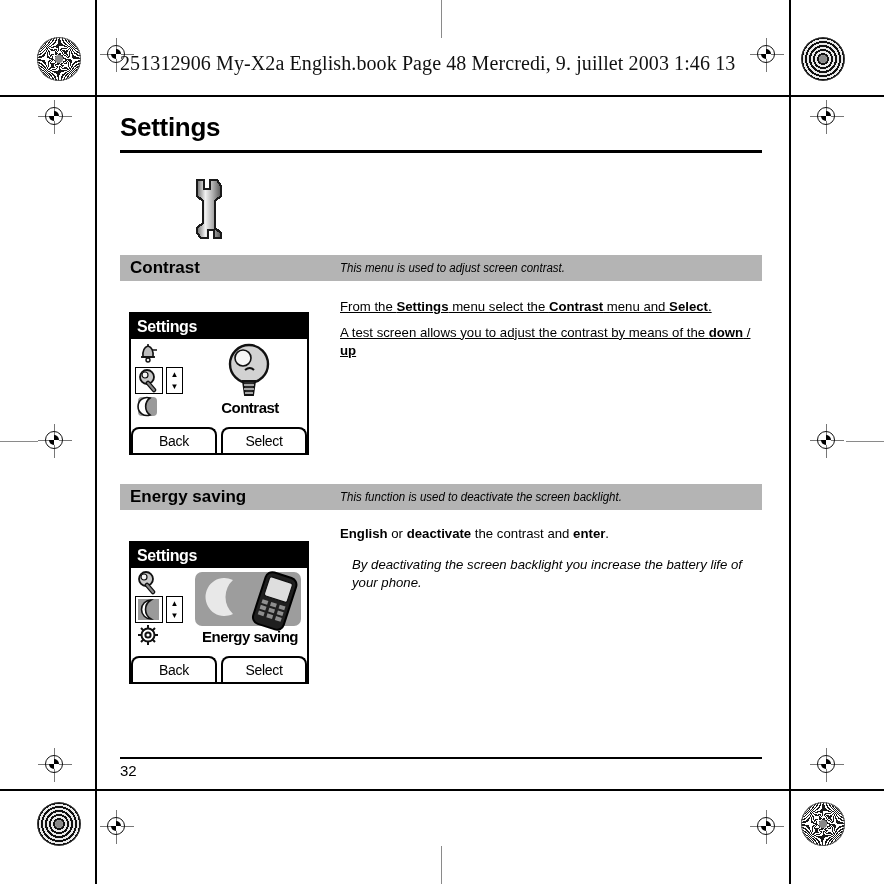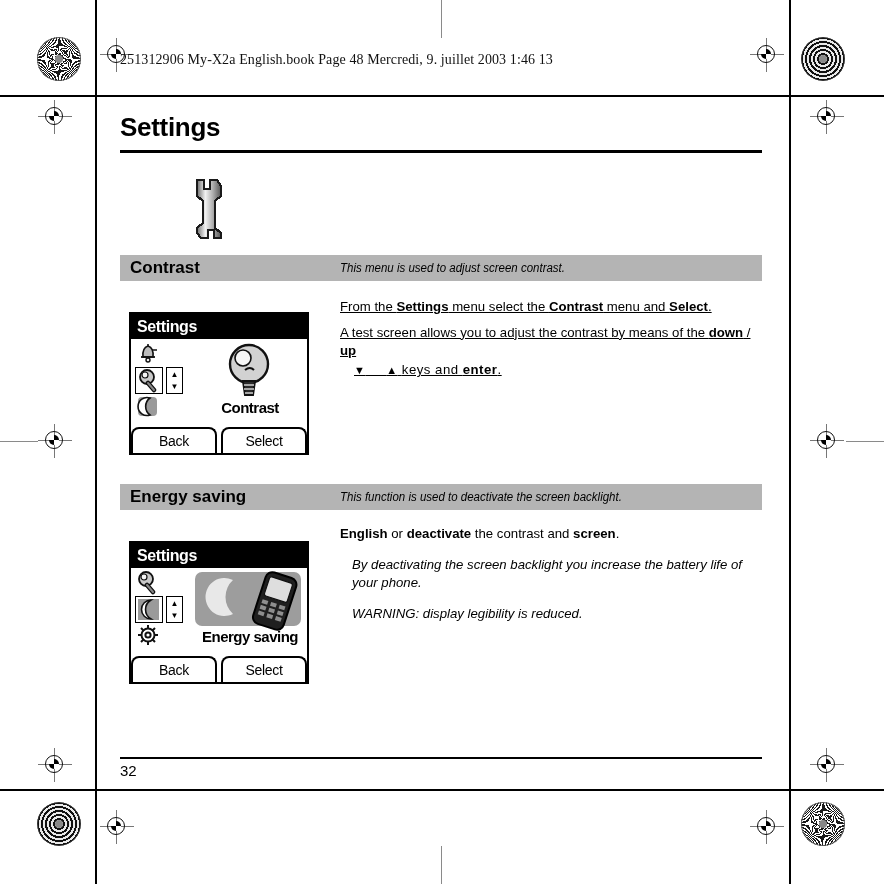--- a/index.html
+++ b/index.html
@@ -81,21 +81,21 @@
   }
   .guide-v { width: 1.6px; }
   .guide-h { height: 1.6px; }
   .guide-grey { background: #8a8a8a; }
 
   .file-header {
     position: absolute;
     left: 120px;
     top: 52px;
     font-family: "Liberation Serif", serif;
-    font-size: 14px;
+    font-size: 20px;
     color: #111;
     white-space: nowrap;
     letter-spacing: 0.1px;
   }
 
   .chapter-title {
     position: absolute;
     left: 120px;
     top: 112px;
     font-size: 26px;
@@ -387,26 +387,20 @@
 
 <div class="section" style="top:255px;">
   <div class="section-name">Contrast</div>
   <div class="section-desc">This menu is used to adjust screen contrast.</div>
 </div>
 
 <div class="body-col" style="top:298px;text-decoration:underline;">
   <p class="tight"><span><span>From the </span><b>Settings</b><span> menu select the </span><b>Contrast</b><span> menu and </span><b>Select</b><span>.</span></span></p>
   <p>
     <span><span>A test screen allows you to adjust the contrast by means of the </span><b>down</b><span> / </span><b>up</b></span>
-    <span class="arrow-line">
-      <span class="arrow-glyph">▼</span>
-      &nbsp;&nbsp;&nbsp;
-      <span class="arrow-glyph">▲</span>
-      <span> keys and </span><b>enter</b><span>.</span>
-    </span>
   </p>
 </div>
 
 <div class="lcd" style="left:129px; top:312px;">
   <div class="lcd-titlebar">Settings</div>
   <div class="lcd-body">
     <div class="lcd-iconcol">
       <div class="icon-slot">
         <svg viewBox="0 0 26 25" width="26" height="25">
           <path d="M8 16 q-1 -9 5 -11 q6 2 5 11 z" fill="#bdbdbd" stroke="#111" stroke-width="1.6"></path>
@@ -453,23 +447,22 @@
     <div class="softkey">Select</div>
   </div>
 </div>
 
 <div class="section" style="top:484px;">
   <div class="section-name">Energy saving</div>
   <div class="section-desc">This function is used to deactivate the screen backlight.</div>
 </div>
 
 <div class="body-col" style="top:525px;">
-  <p><span><b>English</b><span> or </span><b>deactivate</b><span> the contrast and </span><b>screen</b><span>.</span></span></p>
+  <p><span><b>English</b><span> or </span><b>deactivate</b><span> the contrast and </span><b>enter</b><span>.</span></span></p>
   <p class="ital"><span><span>By deactivating the screen backlight you increase the battery life of your phone.</span></span></p>
-  <p class="ital"><span><span>WARNING: display legibility is reduced.</span></span></p>
 </div>
 
 <div class="lcd" style="left:129px; top:541px;">
   <div class="lcd-titlebar">Settings</div>
   <div class="lcd-body">
     <div class="lcd-iconcol">
       <div class="icon-slot">
         <svg viewBox="0 0 26 25" width="26" height="25">
           <circle cx="11" cy="9" r="7" fill="#c9c9c9" stroke="#111" stroke-width="1.8"></circle>
           <circle cx="9" cy="7" r="3" fill="#f5f5f5" stroke="#111" stroke-width="1.2"></circle>

